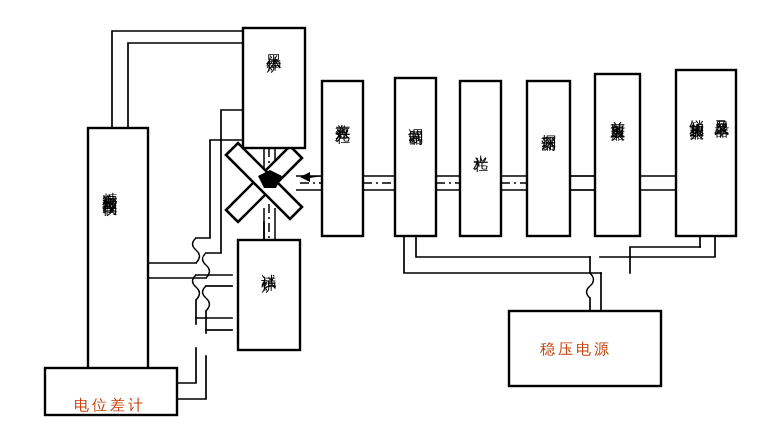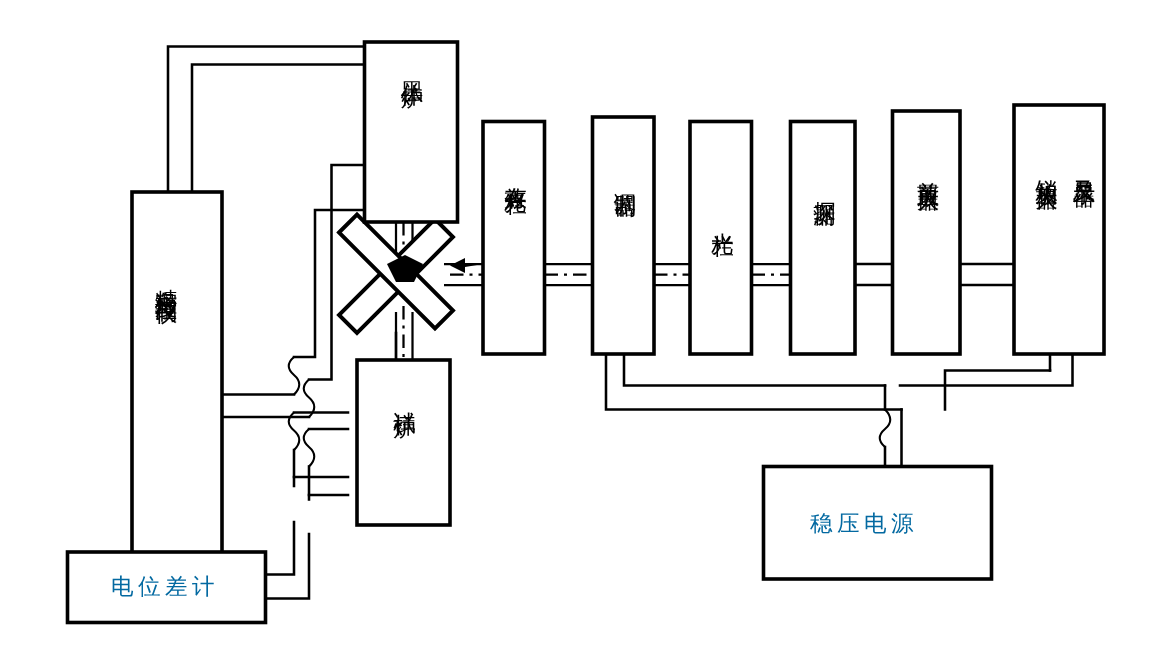--- a/index.html
+++ b/index.html
@@ -8,21 +8,21 @@
   #diagram-root svg{position:absolute;left:0;top:0;}
   .blk{fill:#ffffff;stroke:#000000;stroke-width:2.4;}
   .wire{stroke:#000000;stroke-width:1.7;fill:none;stroke-linecap:square;}
   .wire-thin{stroke:#000000;stroke-width:1.4;fill:none;}
   .beam{stroke:#000000;stroke-width:1.5;fill:none;}
   .axis{stroke:#000000;stroke-width:1.5;fill:none;stroke-dasharray:9 4 2 4;}
   .mir{fill:#ffffff;stroke:#000000;stroke-width:2.6;}
   .vlabel{position:absolute;writing-mode:vertical-rl;text-orientation:upright;
           font-size:15px;line-height:1.02;letter-spacing:1.5px;color:#000;
           font-family:"Liberation Sans","DejaVu Sans",sans-serif;white-space:nowrap;}
-  .hlabel{position:absolute;font-size:15px;letter-spacing:3px;color:#0369a1;
+  .hlabel{position:absolute;font-size:15px;letter-spacing:3px;color:#c2410c;
           font-family:"Liberation Sans","DejaVu Sans",sans-serif;white-space:nowrap;}
 </style>
 </head>
 <body>
 
 <div id="diagram-root">
 
   <svg width="781" height="438" viewBox="0 0 781 438">
 
     <g>
@@ -128,21 +128,21 @@
     <rect class="blk" x="460" y="81" width="41" height="155"></rect>
     <rect class="blk" x="527" y="81" width="43" height="155"></rect>
     <rect class="blk" x="595" y="74" width="45" height="162"></rect>
     <rect class="blk" x="676" y="70" width="60" height="166"></rect>
 
     <rect class="blk" x="509" y="311" width="152" height="75"></rect>
   </svg>
 
   <div class="vlabel" style="left:110px;top:180px;transform:translateX(-50%);">精密温度控制仪</div>
 
-  <div class="hlabel" style="left:74px;top:382px;text-align:center;">电位差计</div>
+  <div class="hlabel" style="left:74px;top:396px;text-align:center;">电位差计</div>
 
   <div class="vlabel" style="left:274px;top:42px;transform:translateX(-50%);">黑体炉</div>
 
   <div class="vlabel" style="left:269px;top:262px;transform:translateX(-50%);">试样炉</div>
 
   <div class="vlabel" style="left:343px;top:112px;transform:translateX(-50%);">有效光栏</div>
 
   <div class="vlabel" style="left:416px;top:116px;transform:translateX(-50%);">调制器</div>
 
   <div class="vlabel" style="left:481px;top:143px;transform:translateX(-50%);">光栏</div>

